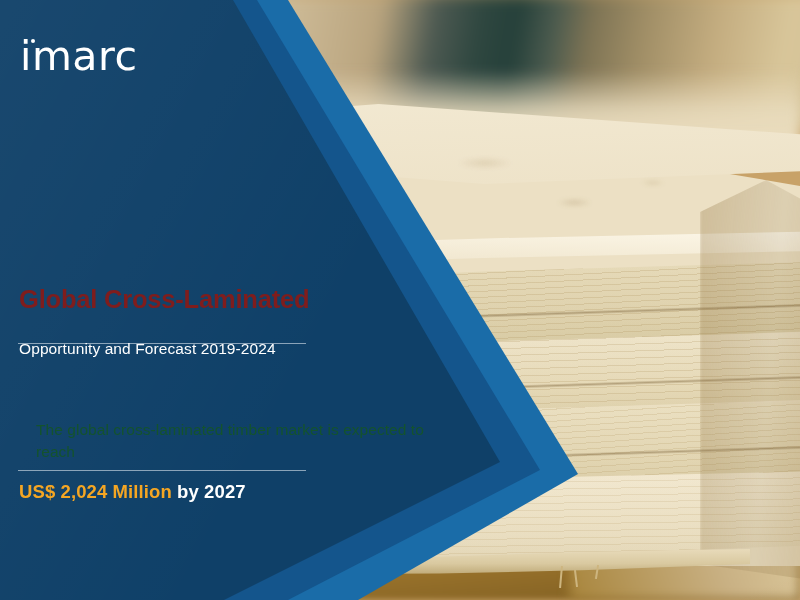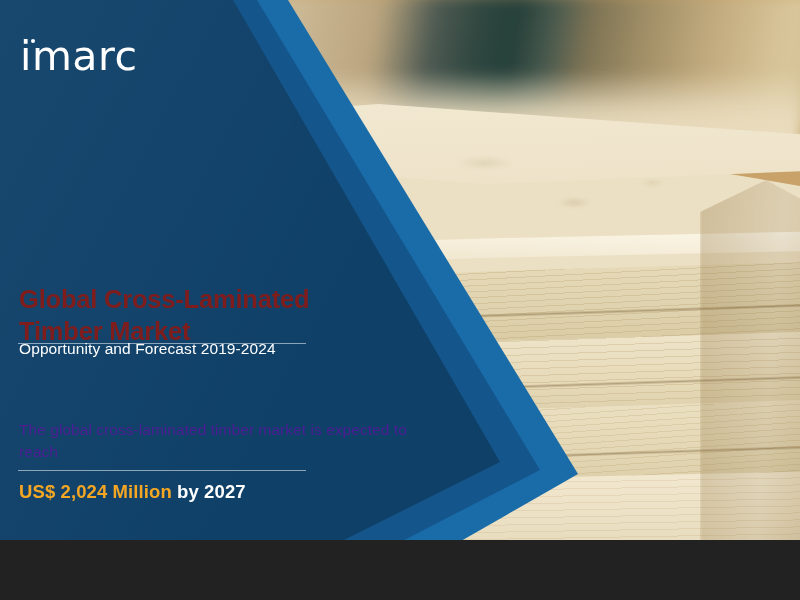--- a/index.html
+++ b/index.html
@@ -4,21 +4,21 @@
 <title>IMARC Report Cover</title>
 <style>
   html, body {
     margin: 0;
     padding: 0;
     background: #222;
   }
   #banner {
     position: relative;
     width: 800px;
-    height: 540px;
+    height: 600px;
     overflow: hidden;
     font-family: "Liberation Sans", sans-serif;
     background: #C8A268;
     user-select: none;
   }
 
   
   .photo {
     position: absolute;
     inset: 0;
@@ -326,23 +326,23 @@
     left: 19px; top: 340px;
     width: 380px;
     color: #ffffff;
     font-size: 15.5px;
     font-weight: normal;
     letter-spacing: .1px;
   }
 
   .lede {
     position: absolute;
-    left: 19px; top: 419px;
+    left: 36px; top: 419px;
     width: 420px;
-    color: #4c1d95;
+    color: #14532d;
     font-size: 15.5px;
     line-height: 1.42;
     letter-spacing: .05px;
   }
 
   .value {
     position: absolute;
     left: 19px; top: 481px;
     width: 400px;
     font-size: 18.5px;
@@ -406,21 +406,20 @@
 
   <div class="content">
 
     <div class="logo">
       <span class="logo-dot"></span>
       <span class="logo-word">imarc</span>
     </div>
 
     <div class="title">
       <span>Global Cross-Laminated</span><br>
-      <span>Timber Market</span>
     </div>
 
     <div class="rule rule-1"></div>
 
     <div class="subtitle">Opportunity and Forecast 2019-2024</div>
 
     <div class="lede">The global cross-laminated timber market is expected to reach</div>
 
     <div class="rule rule-2"></div>
 

